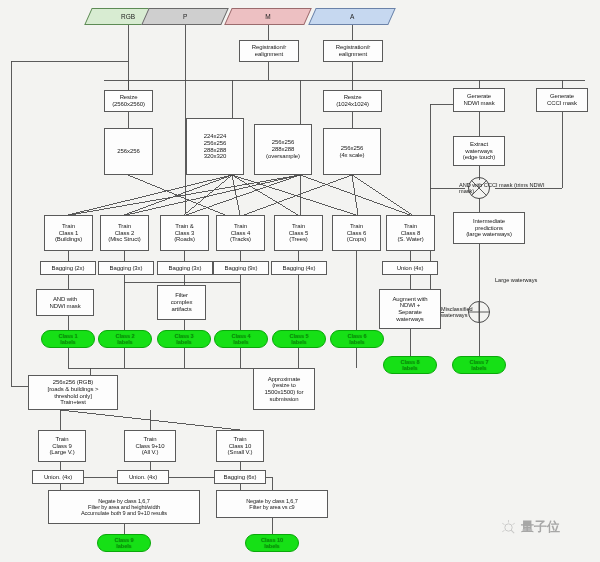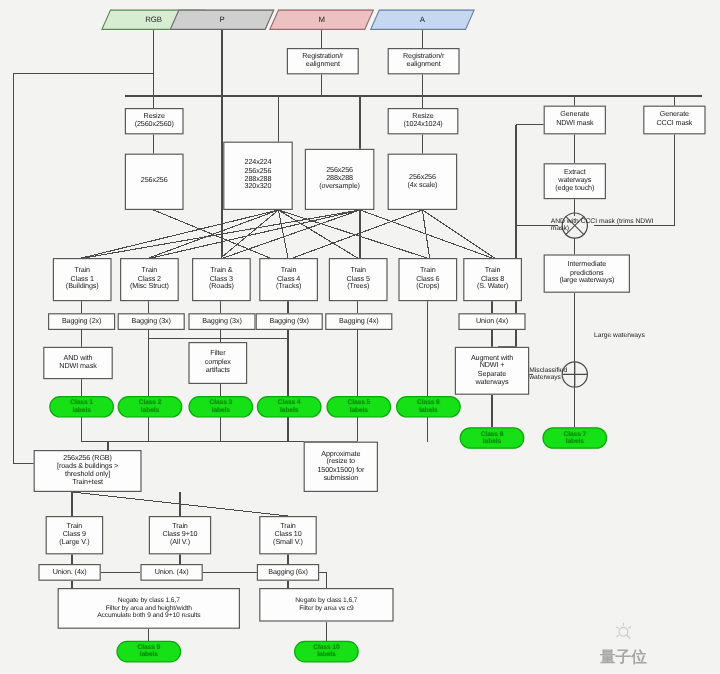--- a/index.html
+++ b/index.html
@@ -85,21 +85,20 @@
   
   #watermark{
     position:absolute;
     display:flex;
     align-items:center;
     gap:4px;
     color:#9a9a9a;
     font-size:13px;
     font-weight:bold;
     opacity:.85;
-    flex-direction:column;
   }
   #watermark .wm-logo{
     width:17px;height:17px;
     opacity:.55;
   }
   .ml{white-space:pre-line;}
 </style>
 </head>
 <body>
 

